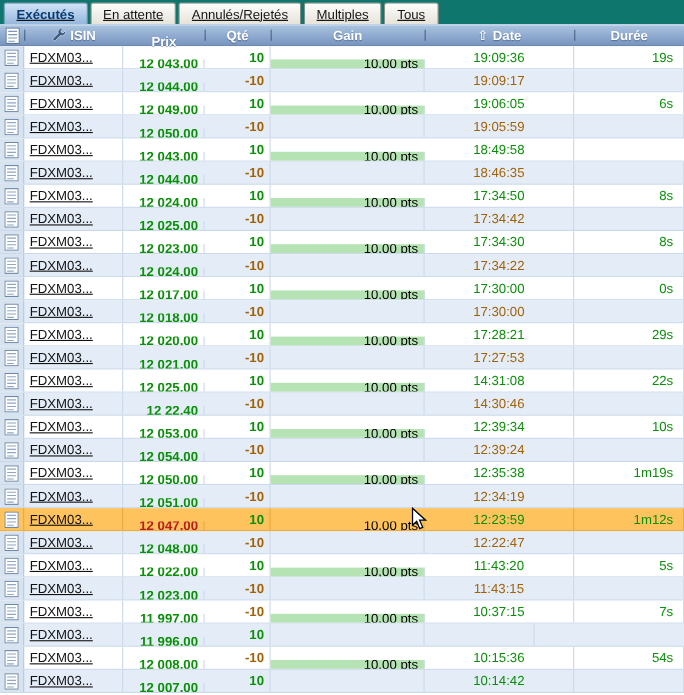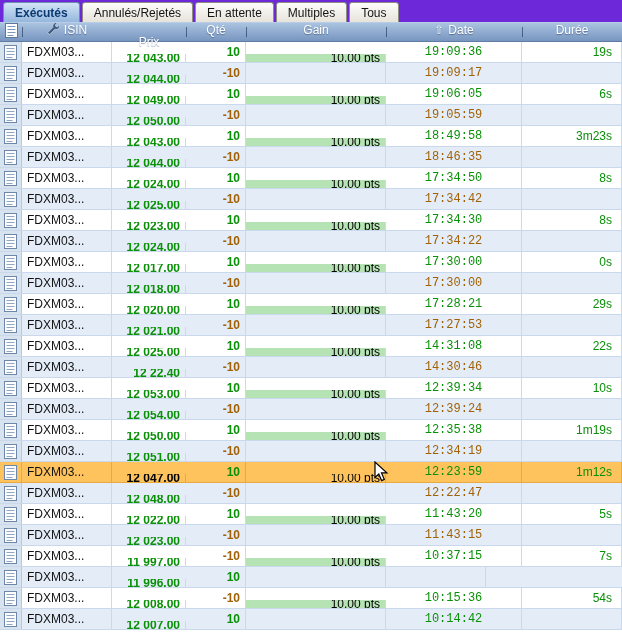--- a/index.html
+++ b/index.html
@@ -5,43 +5,43 @@
   html,body{margin:0;padding:0;}
   body{
     width:622px;height:632px;overflow:hidden;background:#ffffff;
     font-family:"Liberation Sans","DejaVu Sans",sans-serif;font-size:12px;
     position:relative;
   }
   .app{width:622px;height:632px;position:relative;}
 
   
   .tabbar{
-    height:22px;background:#6d28d9;display:flex;align-items:flex-end;
-    padding-left:3px;gap:2px;box-sizing:border-box;
+    height:22px;background:#0f766e;display:flex;align-items:flex-end;
+    padding-left:3px;gap:2px;box-sizing:border-box;text-decoration:underline;
   }
   .tab{
     height:20px;box-sizing:border-box;display:flex;align-items:center;
     padding:0 11px;border:1px solid #8d8d84;border-bottom:none;
     border-radius:3px 3px 0 0;background:linear-gradient(#fdfdfb,#e6e3da);
     color:#141414;cursor:default;white-space:nowrap;
   }
   .tab.active{
     background:linear-gradient(#d2e3f6,#95b7dd);
     border-color:#6d8cb0;color:#0b3a73;font-weight:bold;
   }
 
   
   .thead{
     height:20px;display:flex;box-sizing:border-box;
     background:linear-gradient(#aac3e0,#7795bf);
     border-top:1px solid #b9cde6;border-bottom:1px solid #5f7da3;
   }
   .hcell{
-    position:relative;display:flex;justify-content:center;
-    color:#ffffff;font-weight:normal;box-sizing:border-box;gap:4px;
+    position:relative;display:flex;align-items:center;justify-content:center;
+    color:#ffffff;font-weight:bold;box-sizing:border-box;gap:4px;
     text-shadow:0 1px 1px rgba(10,30,70,.4);white-space:nowrap;
   }
   .hcell + .hcell::before{
     content:"";position:absolute;left:0;top:4px;bottom:4px;width:1px;
     background:rgba(15,35,75,.55);
   }
   .sort-arrow{font-size:12px;color:#f0f6fd;}
 
   
   .c-icon {width:22px;}
@@ -58,51 +58,51 @@
     border-bottom:1px solid #c9d8ea;
   }
   .row:nth-child(even){background:#e4edf7;}
   .cell{
     display:flex;align-items:center;box-sizing:border-box;
     border-right:1px solid #cbd9ea;padding:0 5px;
     overflow:hidden;white-space:nowrap;color:#111;
   }
   .cell.c-icon{background:#d8e3f0;justify-content:center;padding:0 1px;
     border-right-color:#b9c9dd;}
-  .cell.c-isin{justify-content:flex-start;}
+  .cell.c-isin{justify-content:flex-start;text-decoration:underline;}
   .cell.c-prix,.cell.c-qte,.cell.c-gain{justify-content:flex-end;font-weight:bold;}
   .cell.c-gain{font-weight:normal;color:#000;}
-  .cell.c-date{justify-content:center;font-family:Liberation Mono, monospace;}
+  .cell.c-date{justify-content:center;}
   .cell.c-duree{justify-content:flex-end;padding-right:9px;}
   .cell.has-gain{background:#b6e3b4;margin-top:12px;}
 
   .txt-green{color:#0a9008;}
   .txt-red{color:#a16207;}
 
   
   .row.hl, .row.hl .cell.c-icon{background:#fec35d;}
   .row.hl .cell{border-right-color:#e8a93e;}
   .row.hl{border-bottom-color:#e8a93e;}
   .row.hl .cell.has-gain{background:transparent;}
-  .row.hl .cell.c-prix{color:#000000;}
+  .row.hl .cell.c-prix{color:#b91c1c;}
 
   .doc-icon svg{display:block;}
 
   
   .cursor{position:absolute;left:374px;top:461px;pointer-events:none;z-index:5;}
 </style>
 </head>
 <body>
 
 <div class="app">
 
   <div class="tabbar">
     <div class="tab active">Exécutés</div>
+    <div class="tab">En attente</div>
     <div class="tab">Annulés/Rejetés</div>
-    <div class="tab">En attente</div>
     <div class="tab">Multiples</div>
     <div class="tab">Tous</div>
   </div>
 
   <div class="thead">
     <div class="hcell c-icon doc-icon">
       <svg width="13" height="15" viewBox="0 0 13 15">
         <rect x="0.5" y="0.5" width="12" height="14" fill="#fdfdfd" stroke="#5f7896"></rect>
         <line x1="2.5" y1="3.5" x2="10.5" y2="3.5" stroke="#7e98ba"></line>
         <line x1="2.5" y1="6.5" x2="10.5" y2="6.5" stroke="#7e98ba"></line>
@@ -205,21 +205,20 @@
           <line x1="2.5" y1="6.5" x2="10.5" y2="6.5" stroke="#8fa6c4"></line>
           <line x1="2.5" y1="9.5" x2="10.5" y2="9.5" stroke="#8fa6c4"></line>
           <line x1="2.5" y1="12.5" x2="8.5" y2="12.5" stroke="#8fa6c4"></line>
         </svg>
       </div>
       <div class="cell c-isin">FDXM03...</div>
       <div class="cell c-prix txt-green">12 043,00</div>
       <div class="cell c-qte txt-green">10</div>
       <div class="cell c-gain has-gain">10,00 pts</div>
       <div class="cell c-date txt-green">18:49:58</div>
-      <div class="cell c-duree txt-green">3m23s</div>
     </div>
       <div class="row">
       <div class="cell c-icon">
         <svg width="13" height="15" viewBox="0 0 13 15">
           <rect x="0.5" y="0.5" width="12" height="14" fill="#fdfdfd" stroke="#6e87a8"></rect>
           <line x1="2.5" y1="3.5" x2="10.5" y2="3.5" stroke="#8fa6c4"></line>
           <line x1="2.5" y1="6.5" x2="10.5" y2="6.5" stroke="#8fa6c4"></line>
           <line x1="2.5" y1="9.5" x2="10.5" y2="9.5" stroke="#8fa6c4"></line>
           <line x1="2.5" y1="12.5" x2="8.5" y2="12.5" stroke="#8fa6c4"></line>
         </svg>

